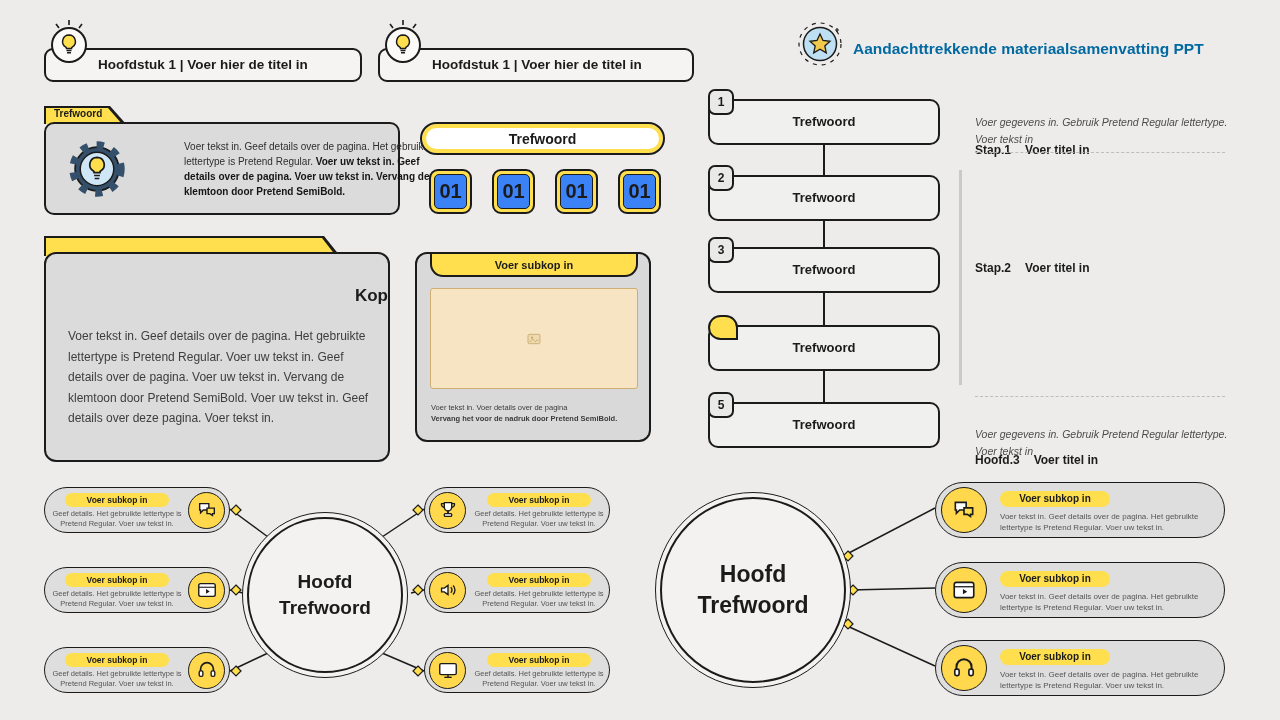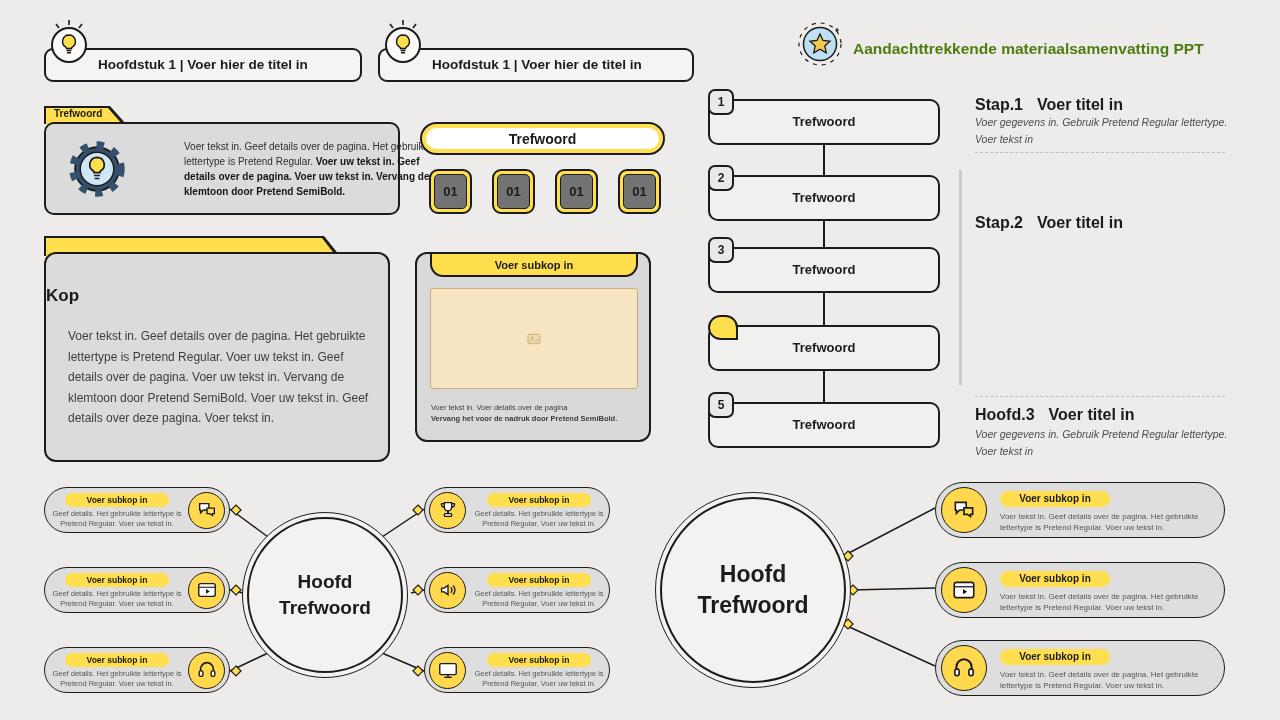--- a/index.html
+++ b/index.html
@@ -12,52 +12,52 @@
   .abs { position:absolute; }
 
   
   .titlebar {
     position:absolute; height:34px; background:#f5f4f2;
     border:2px solid #1b1b1b; border-radius:9px;
     font-size:13.5px; font-weight:600; line-height:30px; padding-left:52px;
   }
   .bulb-badge { position:absolute; width:46px; height:48px; }
 
-  .main-title { position:absolute; font-size:15.5px; font-weight:800; color:#4d7c0f; }
+  .main-title { position:absolute; font-size:15.5px; font-weight:800; color:#0369a1; }
 
   
   .tab-black { position:absolute; inset:0; background:#1b1b1b;
     clip-path:polygon(0 0, calc(100% - 16px) 0, 100% 100%, 0 100%); }
   .tab-fill  { position:absolute; inset:2px 4px 0 2px; background:#ffdf4d;
     clip-path:polygon(0 0, calc(100% - 14px) 0, 100% 100%, 0 100%); }
   .kw-tab-label { position:absolute; top:2px; left:10px; font-size:10px; font-weight:700; }
   .panel {
     position:absolute; background:#dbdbdb; border:2px solid #1b1b1b; border-radius:10px;
   }
   .kw-text { position:absolute; left:138px; top:15px; width:252px;
     font-size:10px; line-height:15px; color:#2e2e2e; }
   .kw-text b { font-weight:700; color:#151515; }
 
   
-  .kop-title { position:absolute; top:32px; left:0; width:100%; text-align:left;
+  .kop-title { position:absolute; top:32px; left:0; width:100%; text-align:right;
     font-size:17px; font-weight:800; }
   .kop-body { position:absolute; left:22px; top:72px; width:304px;
     font-size:12px; line-height:20.5px; color:#3d3d3d; }
 
   
   .kw-pill {
     position:absolute; background:#ffffff; border:2px solid #1b1b1b; border-radius:18px;
     box-shadow: inset 0 0 0 4px #ffdf4d;
     text-align:center; font-size:14px; font-weight:700; line-height:30px;
   }
   .numbox { position:absolute; width:43px; height:45px; background:#ffdf4d;
     border:2px solid #1b1b1b; border-radius:9px; padding:3px; }
-  .numbox-inner { width:100%; height:100%; background:#737373; border:1.5px solid #1b1b1b;
+  .numbox-inner { width:100%; height:100%; background:#3b82f6; border:1.5px solid #1b1b1b;
     border-radius:5px; display:flex; align-items:center; justify-content:center;
-    font-size:13px; font-weight:700; }
+    font-size:20px; font-weight:700; }
 
   .sub-header { position:absolute; left:13px; top:-2px; width:208px; height:25px;
     background:#ffdf4d; border:2px solid #1b1b1b; border-radius:0 0 13px 13px;
     text-align:center; font-size:11px; font-weight:700; line-height:22px; }
   .sub-img { position:absolute; left:13px; top:34px; width:208px; height:101px;
     background:#f7e4c2; border:1px solid #cfae76; border-radius:3px;
     display:flex; align-items:center; justify-content:center; }
   .sub-cap { position:absolute; left:14px; top:148px; width:208px;
     font-size:7.5px; line-height:11px; color:#3c3c3c; }
   .sub-cap .b { font-weight:700; }
@@ -66,21 +66,21 @@
   .step-box { position:absolute; left:708px; width:232px; height:46px;
     background:#f0f0ee; border:2px solid #1b1b1b; border-radius:10px;
     text-align:center; font-size:13px; font-weight:700; line-height:42px; }
   .step-num { position:absolute; left:-2px; top:-12px; width:26px; height:26px;
     background:#e9e9e7; border:2px solid #1b1b1b; border-radius:7px;
     font-size:12px; font-weight:700; line-height:22px; text-align:center; }
   .step-num.yellow { width:30px; height:25px; background:#ffdf4d;
     border-radius:13px 13px 0 13px; }
   .step-link { position:absolute; left:823px; width:2px; background:#1b1b1b; }
 
-  .note-title { position:absolute; font-size:16px; font-weight:700; }
+  .note-title { position:absolute; font-size:12px; font-weight:700;margin-top:47px; }
   .note-title .sub { margin-left:14px; }
   .note-body { position:absolute; width:255px; font-size:10.5px; line-height:16.5px; color:#4c4c4c;font-style:italic; }
   .note-div { position:absolute; width:250px; border-top:1px dashed #bdbdbd; }
   .note-vbar { position:absolute; left:959px; top:170px; width:3px; height:215px; background:#c9c9c9; }
 
   
   .big-circle { position:absolute; background:#f3f2f0; border:1.5px solid #1b1b1b; border-radius:50%;
     display:flex; flex-direction:column; align-items:center; justify-content:center; }
   .big-circle::before { content:""; position:absolute; inset:4px; border:2px solid #1b1b1b; border-radius:50%; }
   .cl1,.cl2 { display:block; font-weight:700; position:relative; }

